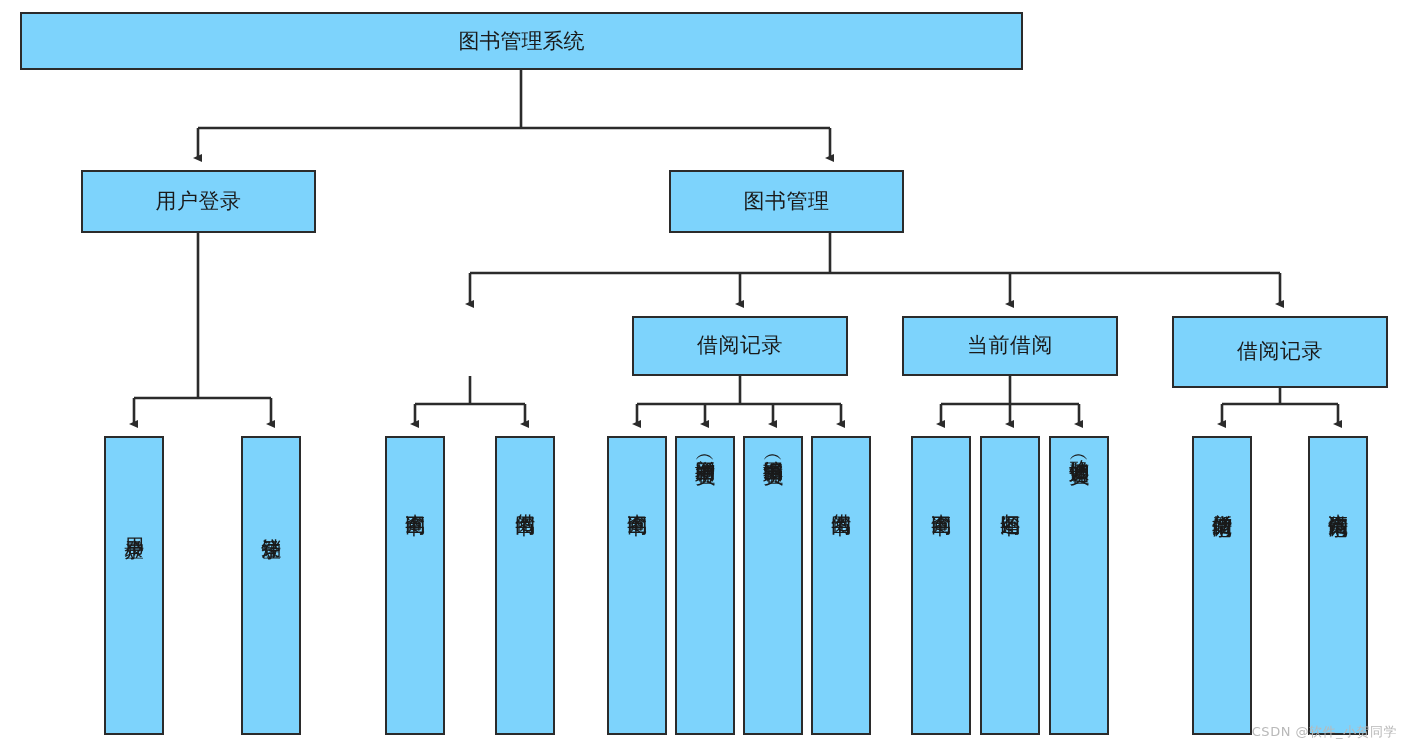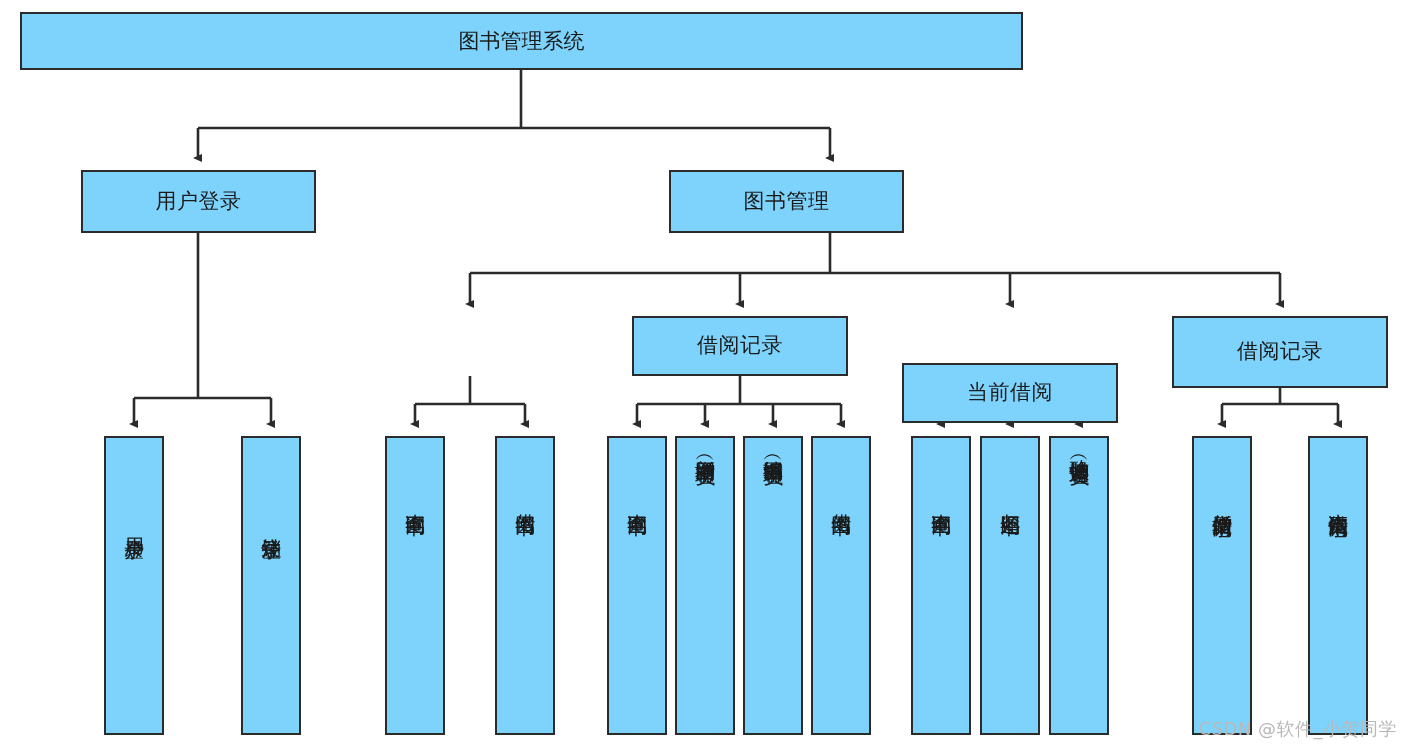--- a/index.html
+++ b/index.html
@@ -62,21 +62,21 @@
     top: 0;
     width: 1405px;
     height: 747px;
     z-index: 1;
     pointer-events: none;
   }
   .watermark {
     position: absolute;
     right: 8px;
     bottom: 6px;
-    font-size: 18px;
+    font-size: 13px;
     color: #b9b9b9;
     z-index: 6;
     white-space: nowrap;
     letter-spacing: 0.5px;
   }
 </style>
 </head>
 <body>
 
 <div id="canvas">
@@ -138,21 +138,21 @@
   <div class="node h" style="left:81px; top:170px; width:235px; height:63px;">
     <span>用户登录</span>
   </div>
   <div class="node h" style="left:669px; top:170px; width:235px; height:63px;">
     <span>图书管理</span>
   </div>
 
   <div class="node h" style="left:632px; top:316px; width:216px; height:60px;">
     <span>借阅记录</span>
   </div>
-  <div class="node h" style="left:902px; top:316px; width:216px; height:60px;margin-top:47px;">
+  <div class="node h" style="left:902px; top:316px; width:216px; height:60px;">
     <span>当前借阅</span>
   </div>
   <div class="node h" style="left:1172px; top:316px; width:216px; height:72px;">
     <span>借阅记录</span>
   </div>
 
   <div class="node v" style="left:104px; top:436px; width:60px; height:299px;">
     <span class="vtext mid2">用户登录</span>
   </div>
   <div class="node v" style="left:241px; top:436px; width:60px; height:299px;">

